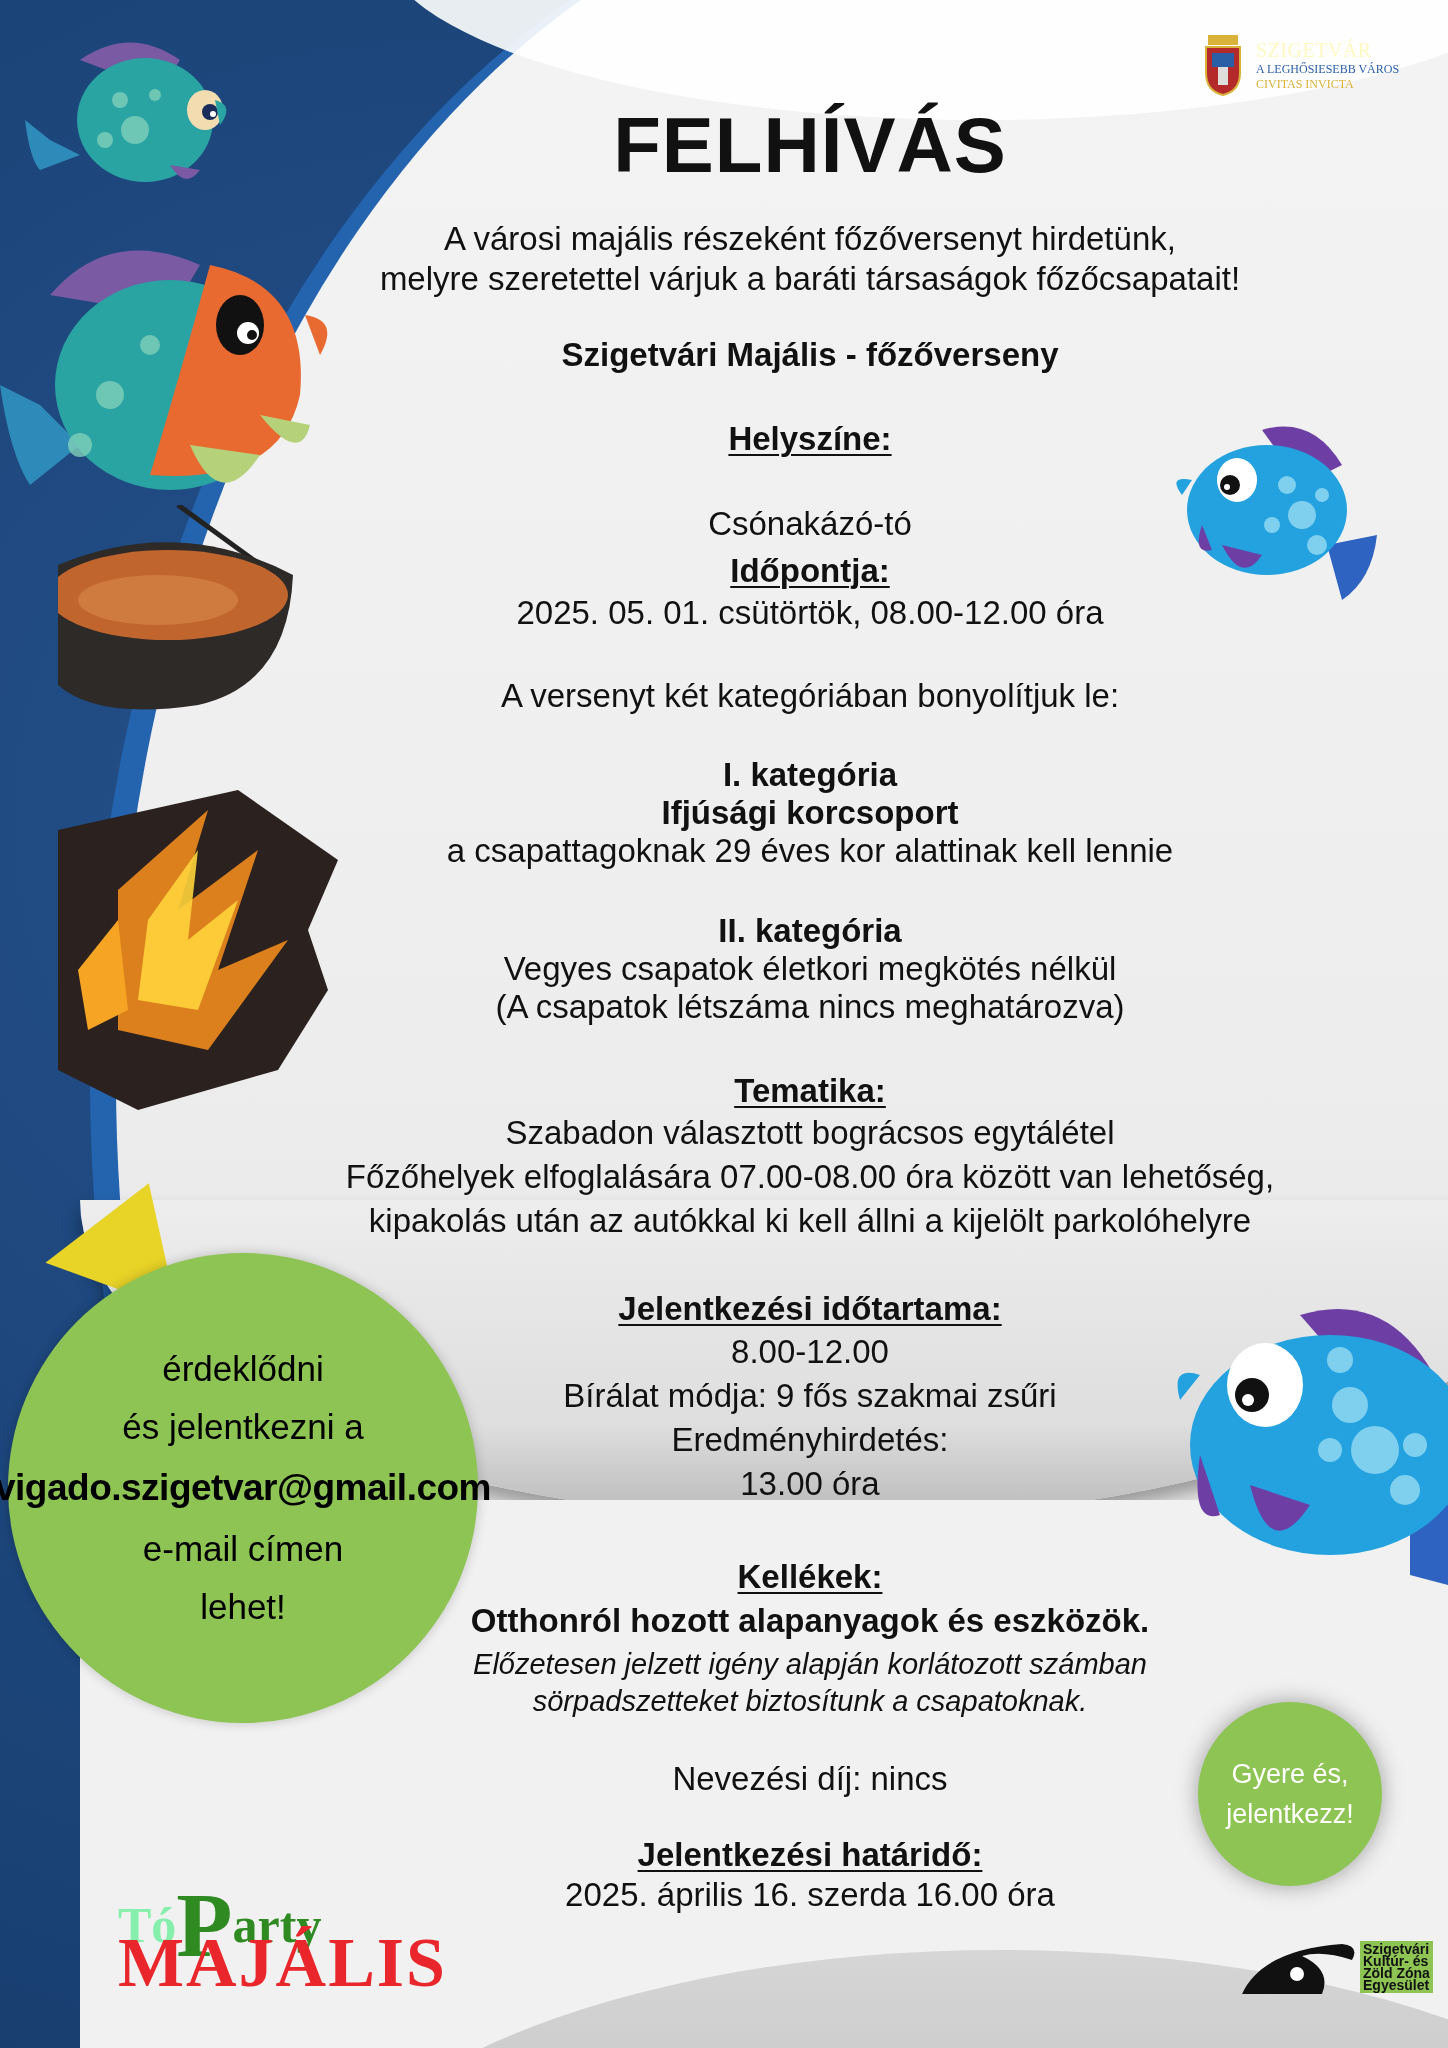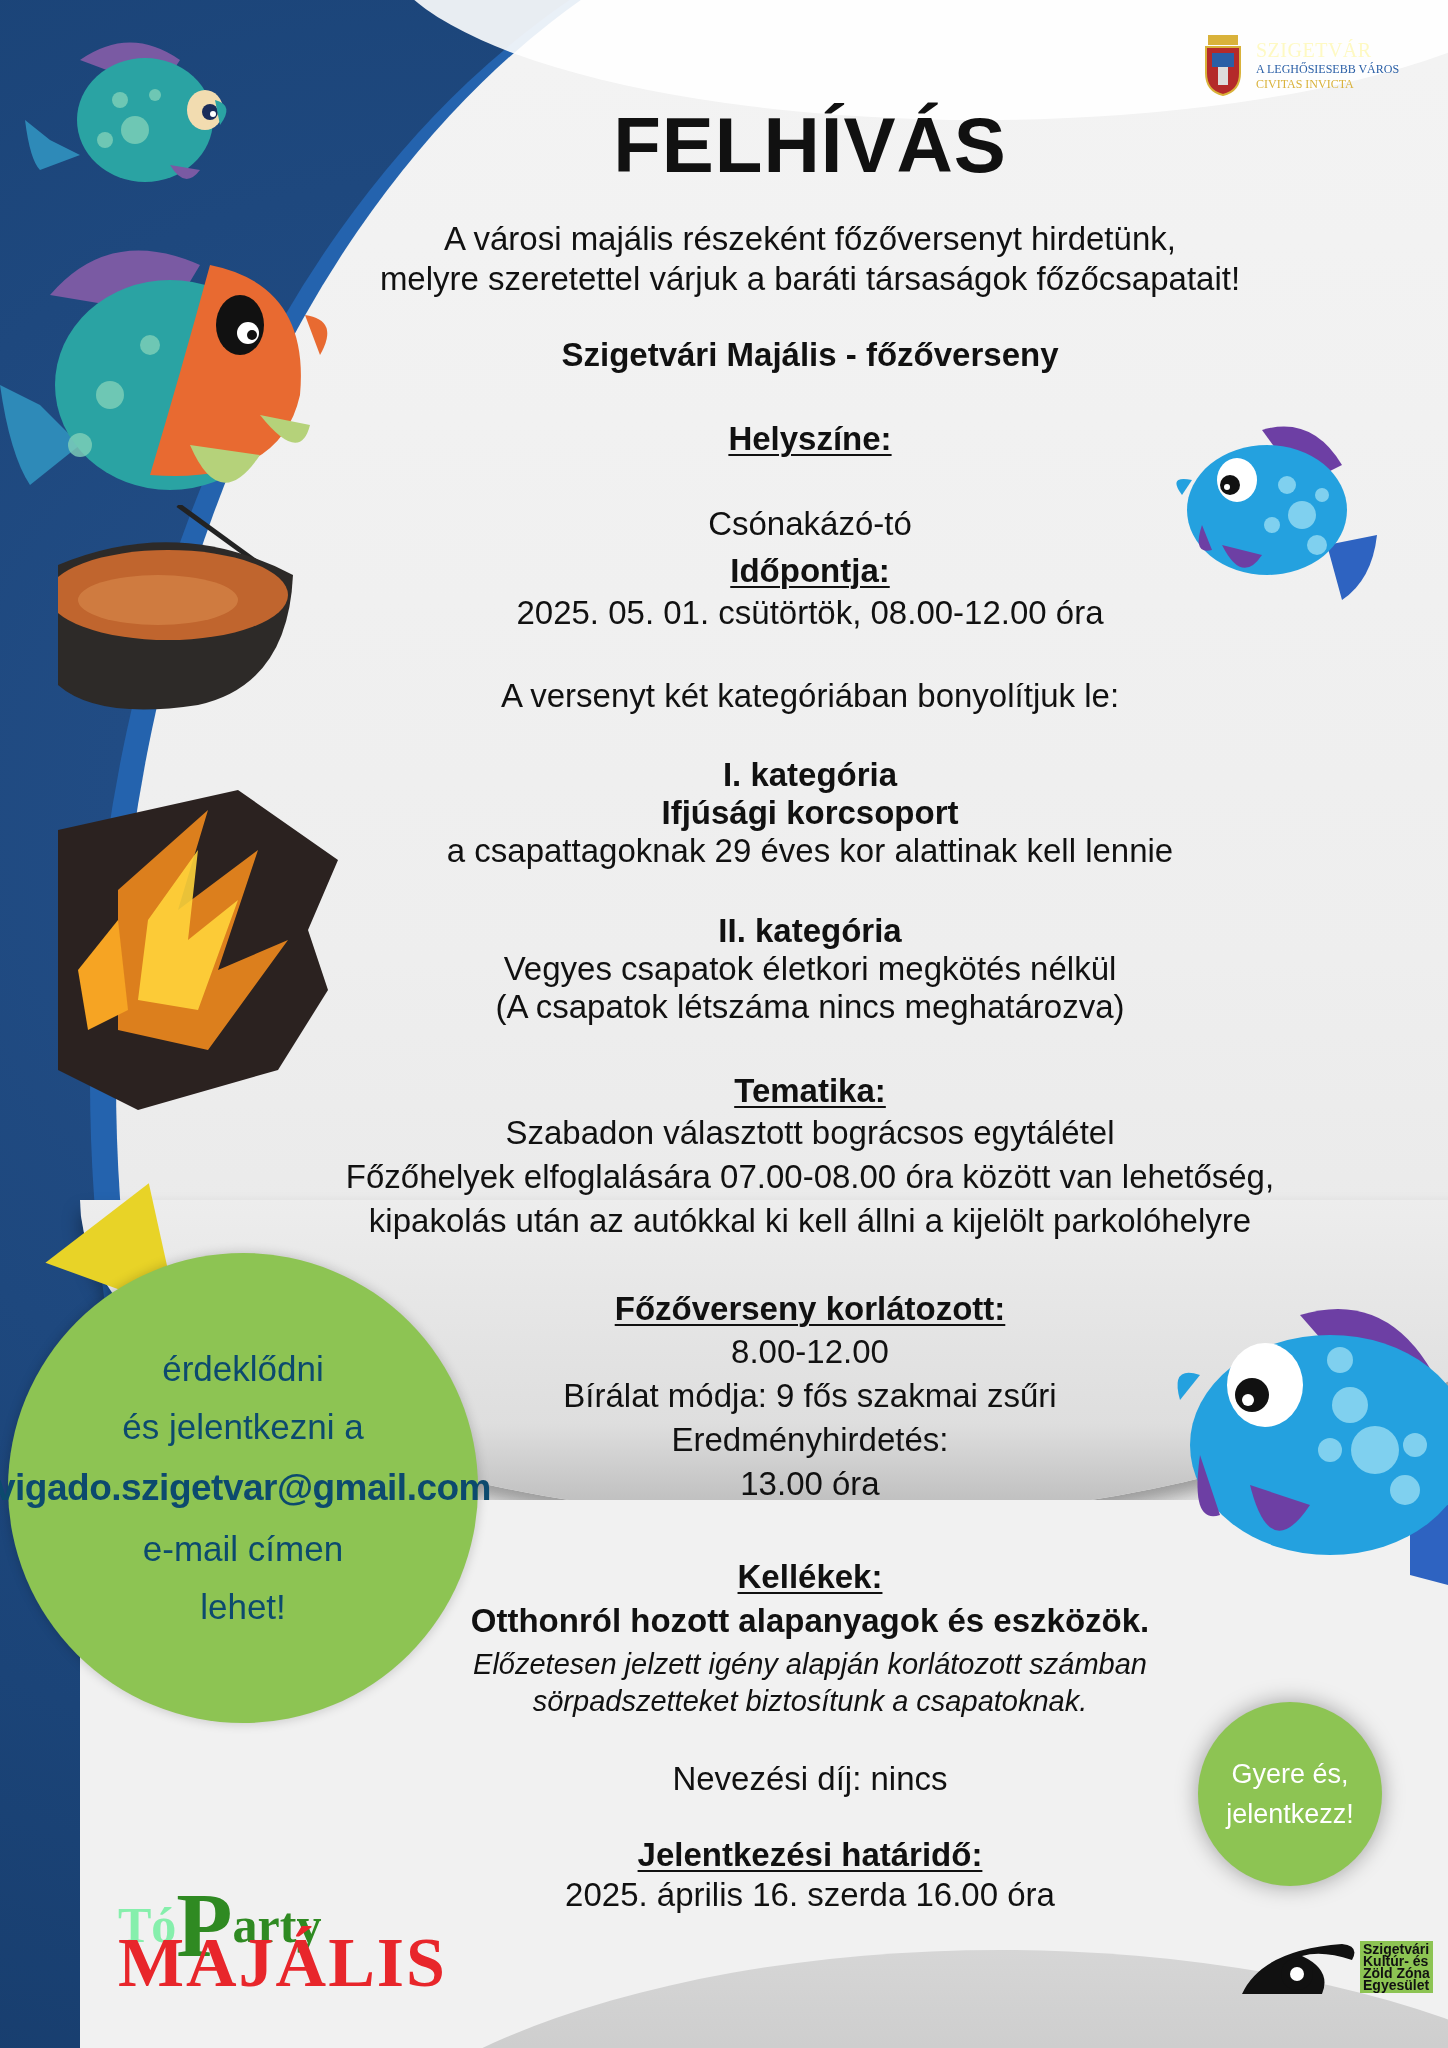--- a/index.html
+++ b/index.html
@@ -84,21 +84,21 @@
   .t { position: absolute; left: 0; width: 100%; font-size: 33px; line-height: 1.18; margin: 0; }
   .b { font-weight: bold; }
   .u { text-decoration: underline; text-underline-offset: 4px; text-decoration-thickness: 2px; text-align: right; }
   .i { font-style: italic; font-size: 29px; }
 
   
   .green-big {
     position: absolute; left: 8px; top: 1253px; width: 470px; height: 470px;
     border-radius: 50%; background: #8dc453;
     display: flex; flex-direction: column; align-items: center; justify-content: center;
-    color: #0c4a6e; text-align: center; box-shadow: 0 0 12px rgba(0,0,0,0.2);
+    color: #000000; text-align: center; box-shadow: 0 0 12px rgba(0,0,0,0.2);
   }
   .green-big .gl { font-size: 35px; line-height: 58px; }
   .green-big .email { font-size: 37px; font-weight: bold; line-height: 64px; letter-spacing: -0.5px; }
   .green-small {
     position: absolute; left: 1198px; top: 1702px; width: 184px; height: 184px;
     border-radius: 50%; background: #8dc453; color: #fff;
     display: flex; flex-direction: column; align-items: center; justify-content: center;
     font-size: 27px; line-height: 40px; box-shadow: 0 0 22px rgba(0,0,0,0.35);
   }
 
@@ -257,21 +257,21 @@
 
     <p class="t b" style="top:912px;">II. kategória</p>
     <p class="t" style="top:950px;">Vegyes csapatok életkori megkötés nélkül</p>
     <p class="t" style="top:988px;">(A csapatok létszáma nincs meghatározva)</p>
 
     <p class="t b" style="top:1072px;"><span class="u">Tematika:</span></p>
     <p class="t" style="top:1114px;">Szabadon választott bográcsos egytálétel</p>
     <p class="t" style="top:1158px;">Főzőhelyek elfoglalására 07.00-08.00 óra között van lehetőség,</p>
     <p class="t" style="top:1202px;">kipakolás után az autókkal ki kell állni a kijelölt parkolóhelyre</p>
 
-    <p class="t b" style="top:1290px;"><span class="u">Főzőverseny korlátozott:</span></p>
+    <p class="t b" style="top:1290px;"><span class="u">Jelentkezési időtartama:</span></p>
     <p class="t" style="top:1333px;">8.00-12.00</p>
     <p class="t" style="top:1377px;">Bírálat módja: 9 fős szakmai zsűri</p>
     <p class="t" style="top:1421px;">Eredményhirdetés:</p>
     <p class="t" style="top:1465px;">13.00 óra</p>
 
     <p class="t b" style="top:1558px;"><span class="u">Kellékek:</span></p>
     <p class="t b" style="top:1602px;">Otthonról hozott alapanyagok és eszközök.</p>
     <p class="t i" style="top:1647px;">Előzetesen jelzett igény alapján korlátozott számban</p>
     <p class="t i" style="top:1684px;">sörpadszetteket biztosítunk a csapatoknak.</p>
 

